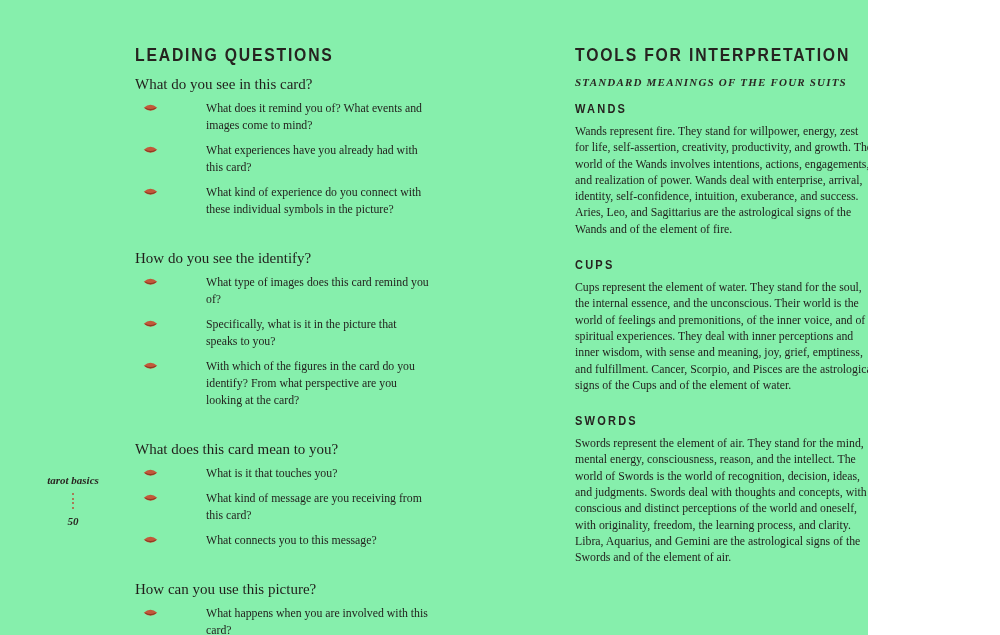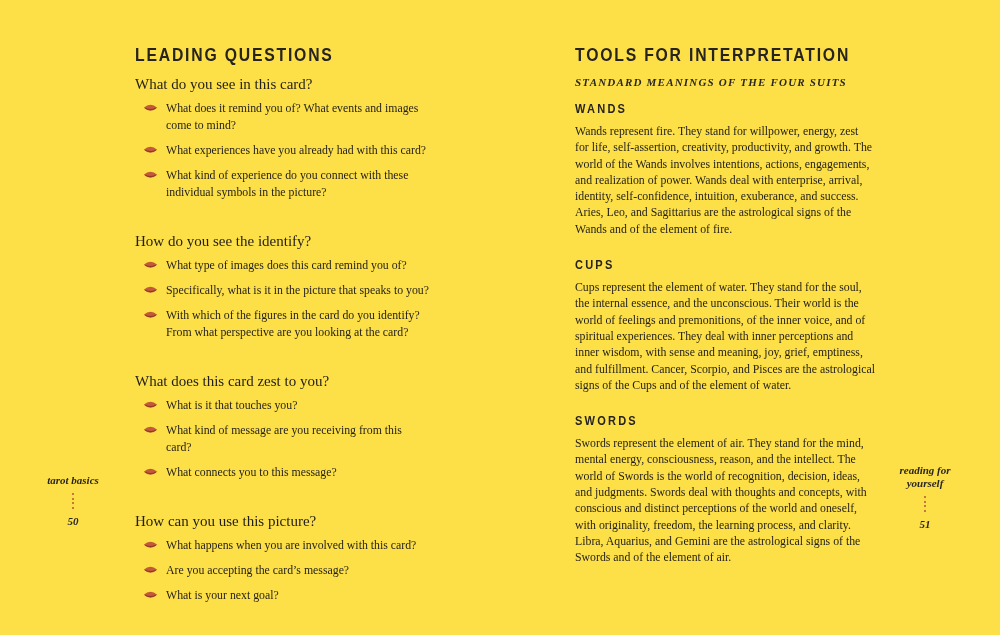--- a/index.html
+++ b/index.html
@@ -2,23 +2,23 @@
 <html><head>
 <meta charset="utf-8">
 <style>
   html, body {
     margin: 0;
     padding: 0;
     background: #ffffff;
   }
   .canvas {
     position: relative;
-    width: 1000px;
+    width: 868px;
     height: 635px;
-    background: #fde047;
+    background: #86efac;
     overflow: hidden;
     color: #211e1b;
   }
 
   
   .page-col {
     position: absolute;
     top: 45px;
   }
   .left-col  { left: 135px; width: 295px; }
@@ -53,20 +53,21 @@
     font-size: 15px;
     line-height: 17px;
     color: #211e1b;
   }
   .lead.first { margin-top: 0; }
   .bullet-item {
     display: flex;
     align-items: flex-start;
     margin: 0 0 8px 0;
     padding-left: 8px;
+    gap: 40px;
   }
   .bullet-icon {
     flex: 0 0 auto;
     margin: 4px 8px 0 0;
     line-height: 0;
   }
   .bullet-text {
     font-family: "Liberation Serif", serif;
     font-size: 11.8px;
     line-height: 17px;
@@ -175,21 +176,21 @@
       <span class="bullet-text">Specifically, what is it in the picture that speaks to you?</span>
     </div>
     <div class="bullet-item">
       <span class="bullet-icon"><svg width="15" height="9" viewBox="0 0 20 12">
             <path d="M1 5 Q10 -3 19 5 Q10 13 1 5 Z" fill="#c2593a"></path>
             <path d="M3 5.5 Q10 9.5 17 5.5" stroke="#8e3a24" stroke-width="1.4" fill="none"></path>
           </svg></span>
       <span class="bullet-text">With which of the figures in the card do you identify? From what perspective are you looking at the card?</span>
     </div>
 
-    <p class="lead">What does this card zest to you?</p>
+    <p class="lead">What does this card mean to you?</p>
     <div class="bullet-item">
       <span class="bullet-icon"><svg width="15" height="9" viewBox="0 0 20 12">
             <path d="M1 5 Q10 -3 19 5 Q10 13 1 5 Z" fill="#c2593a"></path>
             <path d="M3 5.5 Q10 9.5 17 5.5" stroke="#8e3a24" stroke-width="1.4" fill="none"></path>
           </svg></span>
       <span class="bullet-text">What is it that touches you?</span>
     </div>
     <div class="bullet-item">
       <span class="bullet-icon"><svg width="15" height="9" viewBox="0 0 20 12">
             <path d="M1 5 Q10 -3 19 5 Q10 13 1 5 Z" fill="#c2593a"></path>

